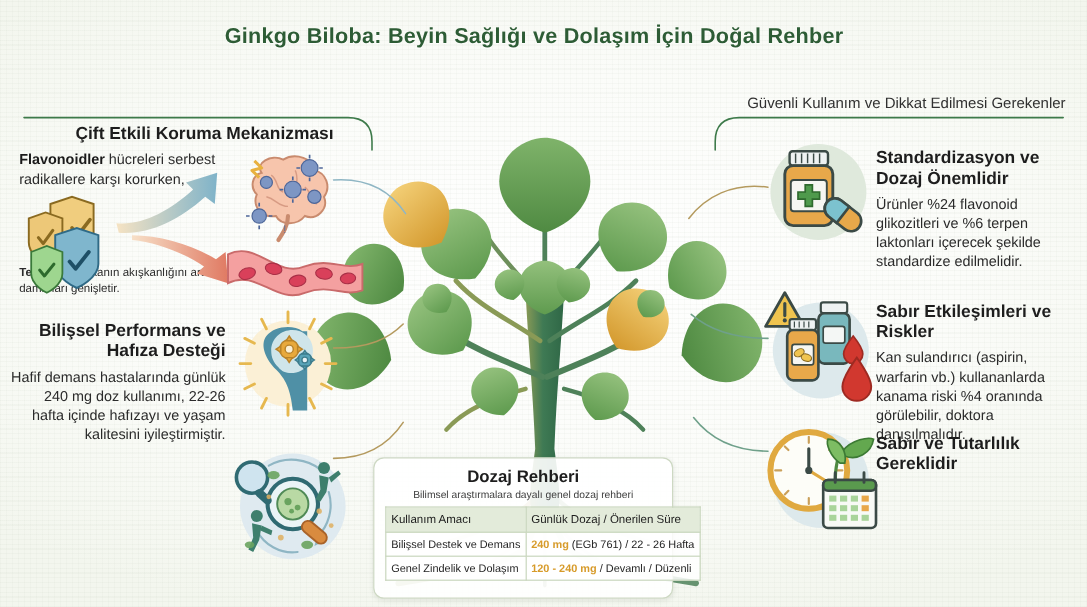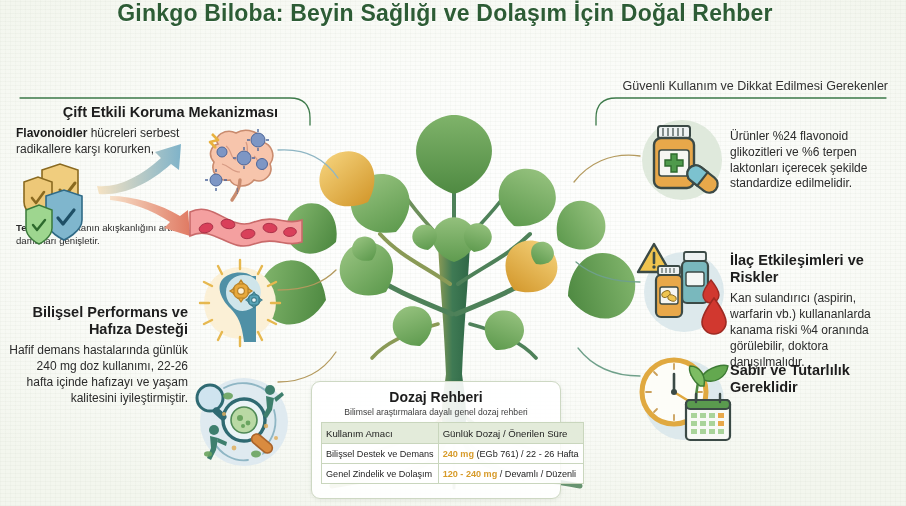--- a/index.html
+++ b/index.html
@@ -20,23 +20,23 @@
     content: "";
     position: absolute; inset: 0;
     background-image:
       repeating-linear-gradient(0deg, rgba(120,140,110,.045) 0 1px, transparent 1px 4px),
       repeating-linear-gradient(90deg, rgba(120,140,110,.035) 0 1px, transparent 1px 5px);
     pointer-events: none;
   }
 
   
   .title {
-    position: absolute; top: 0; left: 0; width: 890px;
+    position: absolute; top: 20px; left: 0; width: 890px;
     text-align: center;
-    font-size: 23px; font-weight: bold;
+    font-size: 18px; font-weight: bold;
     color: #2d5c35;
     letter-spacing: .2px;
     text-shadow: 0 1px 0 rgba(255,255,255,.8);
   }
 
   
   .col-label {
     position: absolute;
     font-size: 12.5px;
     color: #303030;
@@ -269,21 +269,21 @@
     <path d="M0,14 C24,2 40,34 64,24 C86,16 96,28 112,22 L112,44 C96,50 86,38 64,46 C40,56 24,26 0,38 Z" fill="#f4a0a0" stroke="#c96a6a" stroke-width="1.6"></path>
     <g fill="#d9405a" stroke="#a82f46" stroke-width=".9">
       <ellipse cx="16" cy="30" rx="7" ry="4.6" transform="rotate(-18 16 30)"></ellipse>
       <ellipse cx="38" cy="26" rx="7" ry="4.6" transform="rotate(12 38 26)"></ellipse>
       <ellipse cx="58" cy="36" rx="7" ry="4.6" transform="rotate(-10 58 36)"></ellipse>
       <ellipse cx="80" cy="30" rx="7" ry="4.6" transform="rotate(8 80 30)"></ellipse>
       <ellipse cx="100" cy="34" rx="6.4" ry="4.4" transform="rotate(-6 100 34)"></ellipse>
     </g>
   </svg>
 
-  <div class="block left-block" id="b-cognitive" style="left:8px; top:268px; width:180px;margin-top:36px;">
+  <div class="block left-block" id="b-cognitive" style="left:8px; top:268px; width:180px;">
     <h2>
       <span>Bilişsel Performans ve</span><br>
       <span>Hafıza Desteği</span>
     </h2>
     <p>Hafif demans hastalarında günlük 240 mg doz kullanımı, 22-26 hafta içinde hafızayı ve yaşam kalitesini iyileştirmiştir.</p>
   </div>
 
   <svg class="icon-wrap" style="left:196px; top:258px;" width="88" height="90" viewBox="0 0 88 90">
     <circle cx="44" cy="45" r="36" fill="#fbf0d6"></circle>
     <g stroke="#e6b84f" stroke-width="2.4" stroke-linecap="round">
@@ -361,20 +361,24 @@
     <rect x="25" y="38" width="30" height="26" rx="2.5" fill="#f6f6f2" stroke="#3b4a46" stroke-width="1.6"></rect>
     <g fill="#4f9a4c" stroke="#2f6a2e" stroke-width="1.4">
       <path d="M37,42 h6 v6 h6 v6 h-6 v6 h-6 v-6 h-6 v-6 h6 Z"></path>
     </g>
     <g transform="rotate(38 68 66)">
       <rect x="52" y="58" width="34" height="17" rx="8.5" fill="#e8a84a" stroke="#3b4a46" stroke-width="2.2"></rect>
       <path d="M52,66.5 a8.5,8.5 0 0 1 8.5,-8.5 h8.5 v17 h-8.5 a8.5,8.5 0 0 1 -8.5,-8.5 Z" fill="#7cc2cf" stroke="#3b4a46" stroke-width="2.2"></path>
     </g>
   </svg>
   <div class="block right-block" style="left:730px; top:124px; width:164px;">
+    <h2>
+      <span>Standardizasyon ve</span><br>
+      <span>Dozaj Önemlidir</span>
+    </h2>
     <p>Ürünler %24 flavonoid glikozitleri ve %6 terpen laktonları içerecek şekilde standardize edilmelidir.</p>
   </div>
 
   <svg class="icon-wrap" style="left:632px; top:240px;" width="100" height="98" viewBox="0 0 100 98">
     <circle cx="52" cy="52" r="40" fill="#dde9ec"></circle>
     <path d="M22,4 L38,32 H6 Z" fill="#f0c44f" stroke="#3b4a46" stroke-width="2.4" stroke-linejoin="round"></path>
     <path d="M22,13 v10" stroke="#3b4a46" stroke-width="2.6" stroke-linecap="round"></path>
     <circle cx="22" cy="27" r="1.7" fill="#3b4a46"></circle>
 
     <rect x="52" y="12" width="22" height="9" rx="2" fill="#eef2f2" stroke="#3b4a46" stroke-width="1.8"></rect>
@@ -390,21 +394,21 @@
     <g fill="#f0c44f" stroke="#8a6a20" stroke-width=".9">
       <ellipse cx="34" cy="54" rx="4.4" ry="3" transform="rotate(-28 34 54)"></ellipse>
       <ellipse cx="40" cy="58" rx="4.4" ry="3" transform="rotate(18 40 58)"></ellipse>
     </g>
 
     <path d="M79,40 C79,40 71,50 71,55 a8,8 0 0 0 16,0 C87,50 79,40 79,40 Z" fill="#d1382f" stroke="#9e2a22" stroke-width="1.4"></path>
     <path d="M82,58 C82,58 70,74 70,82 a12,12 0 0 0 24,0 C94,74 82,58 82,58 Z" fill="#d1382f" stroke="#9e2a22" stroke-width="1.6"></path>
   </svg>
   <div class="block right-block" style="left:730px; top:252px; width:164px;">
     <h2>
-      <span>İlaç Etkileşimleri ve</span><br>
+      <span>Sabır Etkileşimleri ve</span><br>
       <span>Riskler</span>
     </h2>
     <p>Kan sulandırıcı (aspirin, warfarin vb.) kullananlarda kanama riski %4 oranında görülebilir, doktora danışılmalıdır.</p>
   </div>
 
   <svg class="icon-wrap" style="left:632px; top:350px;" width="100" height="96" viewBox="0 0 100 96">
     <circle cx="52" cy="50" r="40" fill="#dde9ec"></circle>
     <circle cx="42" cy="42" r="32" fill="#fdfdf8" stroke="#e0a940" stroke-width="5"></circle>
     <g stroke="#caa05a" stroke-width="1.8" stroke-linecap="round">
       <path d="M42,14 v5 M70,42 h-5 M42,70 v-5 M14,42 h5 M62,22 l-3,3 M62,62 l-3,-3 M22,62 l3,-3 M22,22 l3,3"></path>

